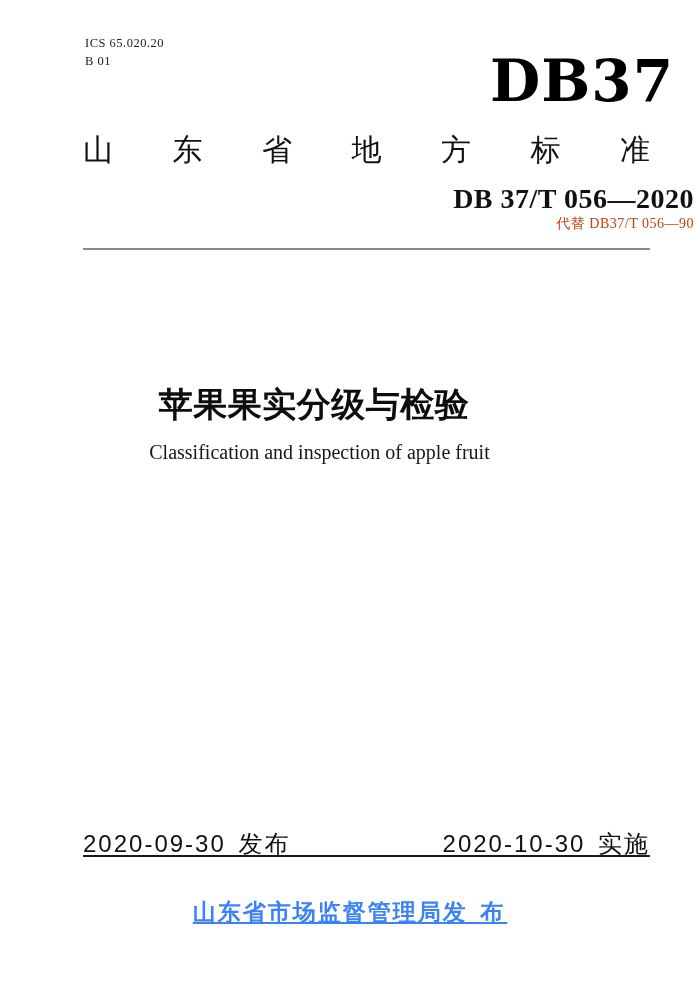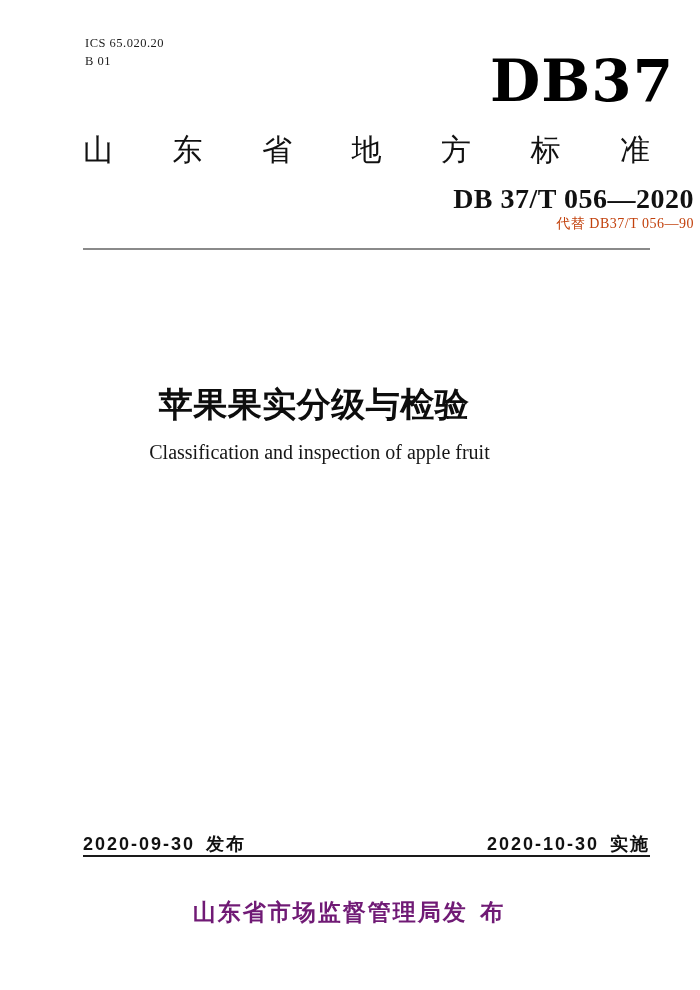--- a/index.html
+++ b/index.html
@@ -127,23 +127,23 @@
   }
 
   
   .date-row {
     position: absolute;
     left: 83px;
     top: 833px;
     width: 567px;
     display: flex;
     justify-content: space-between;
-    font-size: 18px;
+    font-size: 24px;
     line-height: 22px;
-    font-weight: 700;
+    font-weight: 400;
     color: #111111;
   }
   .date-item .num {
     letter-spacing: 2px;
   }
   .date-item .lbl {
     margin-left: 6px;
     letter-spacing: 2px;
   }
 
@@ -152,21 +152,22 @@
     position: absolute;
     left: 0;
     top: 898px;
     width: 700px;
     display: flex;
     justify-content: center;
     align-items: baseline;
     font-size: 23px;
     line-height: 28px;
     font-weight: 600;
-    color: #701a75;
+    color: #3b82f6;
+    text-decoration: underline;
   }
   .publisher-name {
     letter-spacing: 2px;
   }
   .release-label {
     letter-spacing: 4px;
   }
 </style>
 </head>
 <body>

